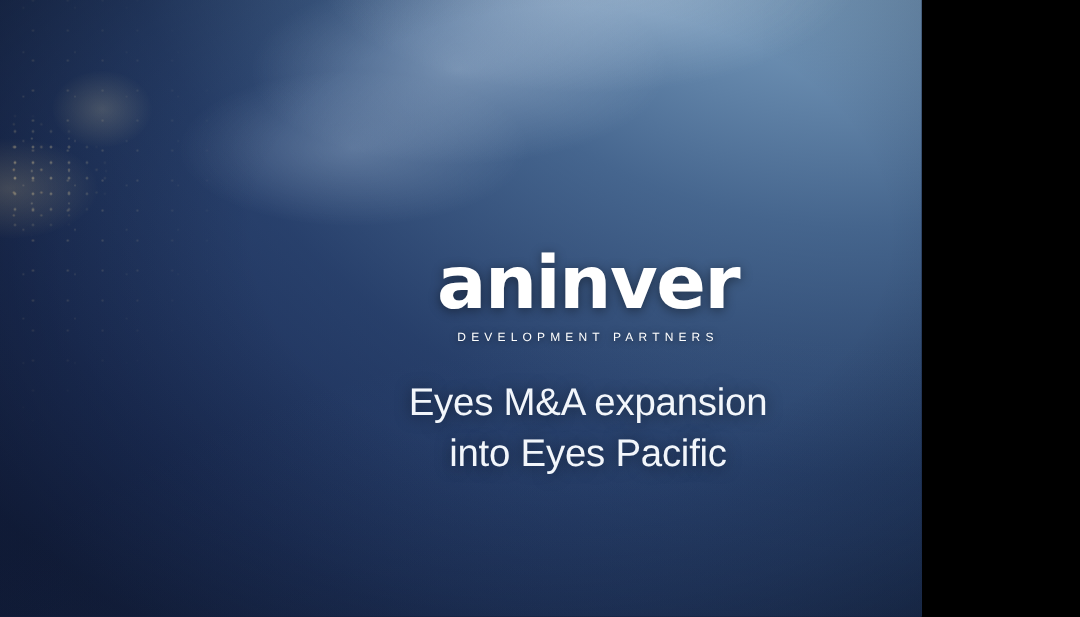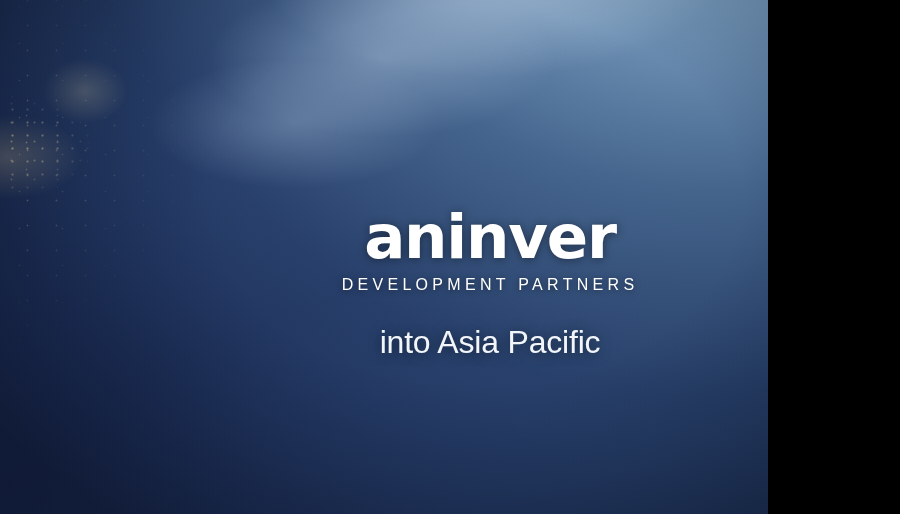--- a/index.html
+++ b/index.html
@@ -264,21 +264,21 @@
     line-height: 1.0;
     letter-spacing: -1.2px;
     text-shadow: 0 1px 10px rgba(0,0,0,0.45);
   }
 
   .brand-sub {
     margin: 9px 0 0 0;
     color: #ffffff;
     font-family: "Liberation Sans", sans-serif;
     font-weight: normal;
-    font-size: 16px;
+    font-size: 10px;
     letter-spacing: 4.3px;
     text-shadow: 0 1px 6px rgba(0,0,0,0.55);
   }
 
   .headline {
     margin: 28px 0 0 0;
     color: #f2f6fb;
     font-family: "Liberation Sans", sans-serif;
     font-weight: normal;
     font-size: 32px;
@@ -313,17 +313,18 @@
     <div class="clouds"></div>
     <div class="globe-limb"></div>
   </div>
 
   <div class="vignette"></div>
 
   <div class="content">
     <div class="brand">aninver</div>
     <div class="brand-sub">DEVELOPMENT PARTNERS</div>
     <div class="headline">
-      <span class="l2">into Asia Pacific</span>
+      <span class="l1">Eyes M&amp;A expansion</span>
+      <span class="l2">into Eyes Pacific</span>
     </div>
   </div>
 
 </div>
 
 </body></html>

